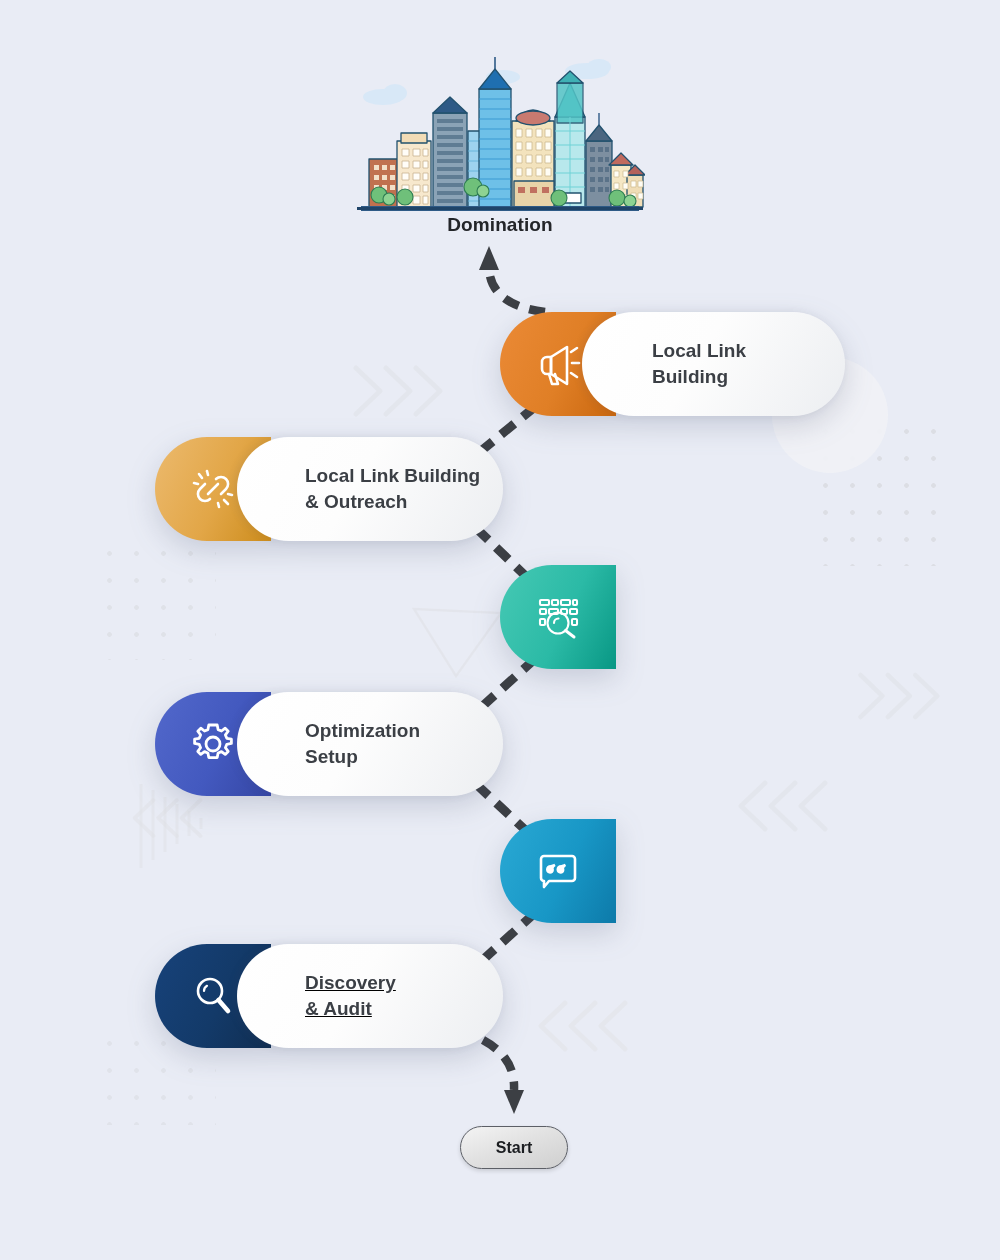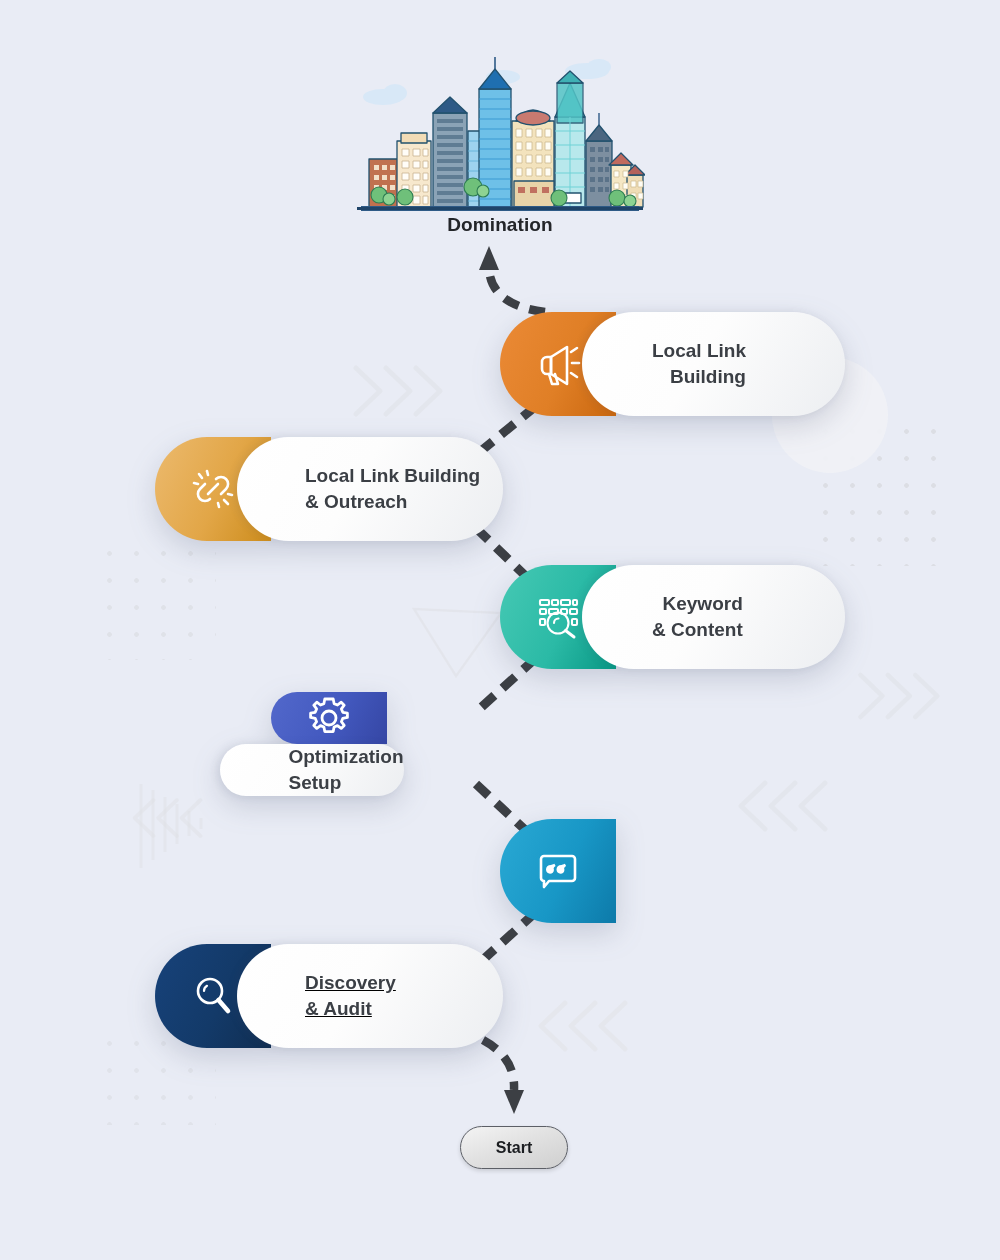--- a/index.html
+++ b/index.html
@@ -63,29 +63,29 @@
     display:flex; align-items:center;
     position:relative; z-index:2;
     box-shadow:-3px 0 9px rgba(60,70,95,.10);
   }
   .pill .label {
     font-size:19px; font-weight:bold; color:#3b3f45;
     line-height:1.38; white-space:pre-line;
   }
 
   
-  .pill.right { left:500px; width:345px;text-align:right; }
+  .pill.right { left:500px; width:345px; }
   .pill.right .label { padding-left:70px; }
   .pill.left  { left:155px; width:348px; }
   .pill.left  .label { padding-left:68px; }
 
   .p1 { top:312px; }  
   .p2 { top:437px; }  
   .p3 { top:565px; }  
-  .p4 { top:692px;flex-direction:column; }  
+  .p4 { top:692px; }  
   .p5 { top:819px; }  
   .p6 { top:944px;text-decoration:underline; }  
 
   
   .start-btn {
     position:absolute; left:460px; top:1126px;
     width:108px; height:43px; border-radius:22px;
     background:linear-gradient(160deg,#f4f4f4 0%,#e2e2e2 45%,#cfcfcf 100%);
     border:1.6px solid #5c5f66;
     display:flex; align-items:center; justify-content:center;
@@ -435,24 +435,20 @@
           <rect x="29" y="18" width="6" height="5" rx="1"></rect>
           <rect x="38" y="18" width="7" height="5" rx="1"></rect>
           <rect x="8" y="28" width="5" height="6" rx="1"></rect>
           <rect x="40" y="28" width="5" height="6" rx="1"></rect>
           <circle cx="26" cy="32" r="10.5"></circle>
           <path d="M22 32 a4.5 4.5 0 0 1 4.5 -4.5" stroke-linecap="round"></path>
           <line x1="33.5" y1="39.5" x2="42" y2="46" stroke-width="3" stroke-linecap="round"></line>
         </g>
       </svg>
     </div>
-    <div class="text-pane">
-      <div class="label">Keyword
-&amp; Content</div>
-    </div>
   </div>
 
   <div class="pill left p4">
     <div class="icon-pane" style="background:linear-gradient(115deg,#5268cb 0%,#4359bf 55%,#3546a4 100%);">
       <svg width="52" height="52" viewBox="0 0 52 52">
         <g fill="none" stroke="#ffffff" stroke-width="2.8" stroke-linejoin="round" stroke-linecap="round">
           <path d="M26 7 l4.2 0 0.9 4.6 3.4 1.4 3.7 -2.8 3 3 -2.8 3.7 1.4 3.4 4.6 0.9 0 4.2 -4.6 0.9 -1.4 3.4 2.8 3.7 -3 3 -3.7 -2.8 -3.4 1.4 -0.9 4.6 -4.2 0 -4.2 0 -0.9 -4.6 -3.4 -1.4 -3.7 2.8 -3 -3 2.8 -3.7 -1.4 -3.4 -4.6 -0.9 0 -4.2 4.6 -0.9 1.4 -3.4 -2.8 -3.7 3 -3 3.7 2.8 3.4 -1.4 0.9 -4.6 z"></path>
           <circle cx="26" cy="26" r="7"></circle>
         </g>
       </svg>

